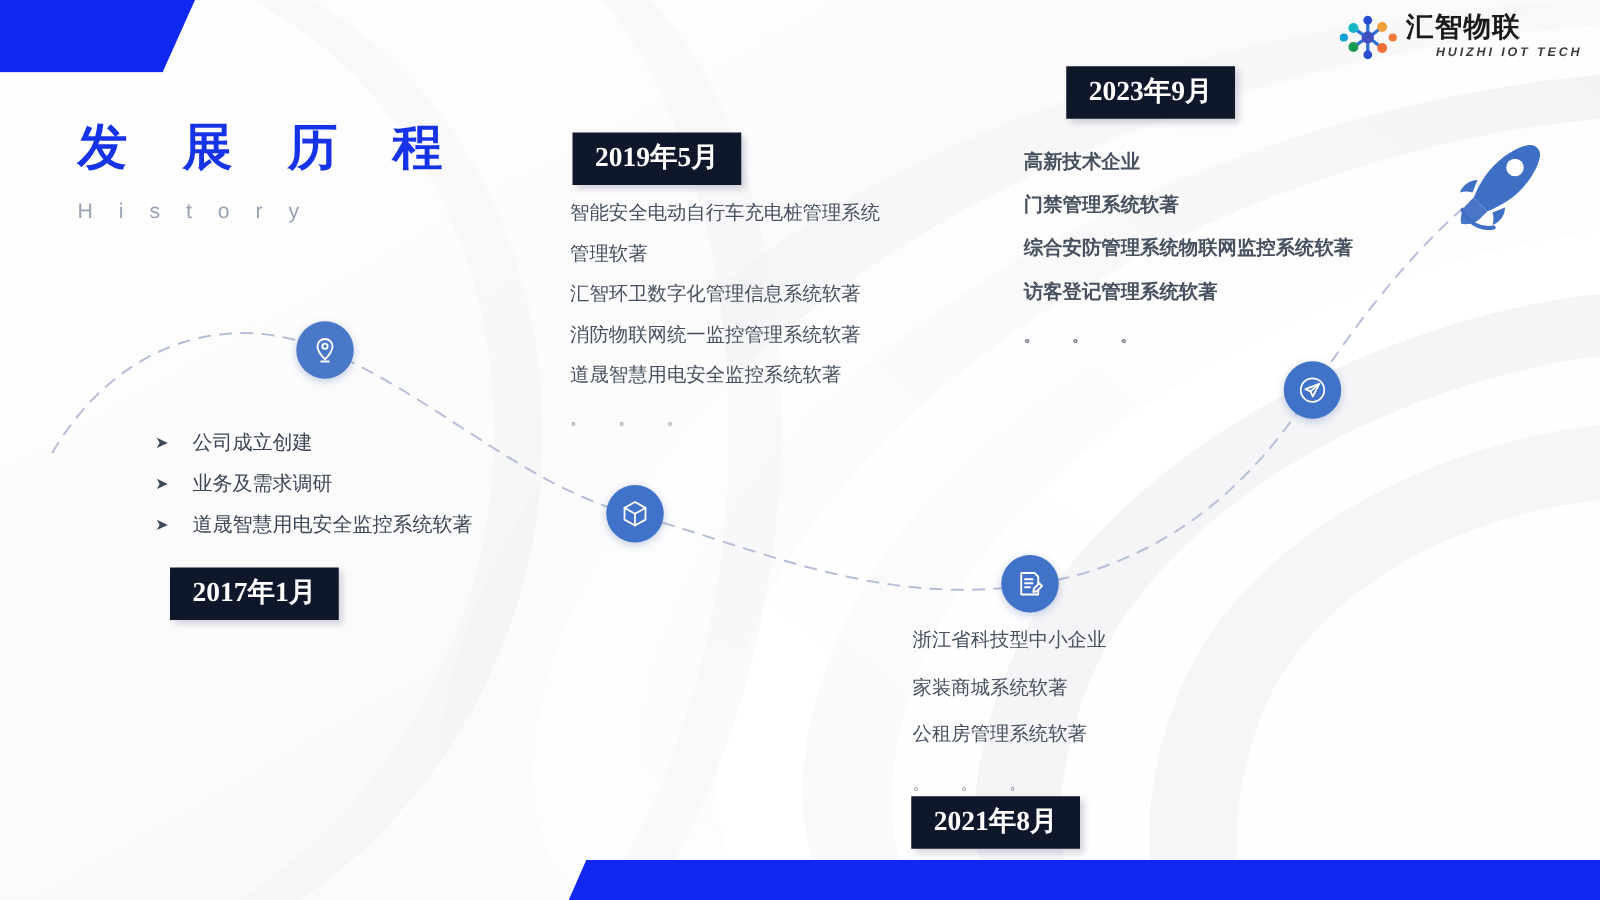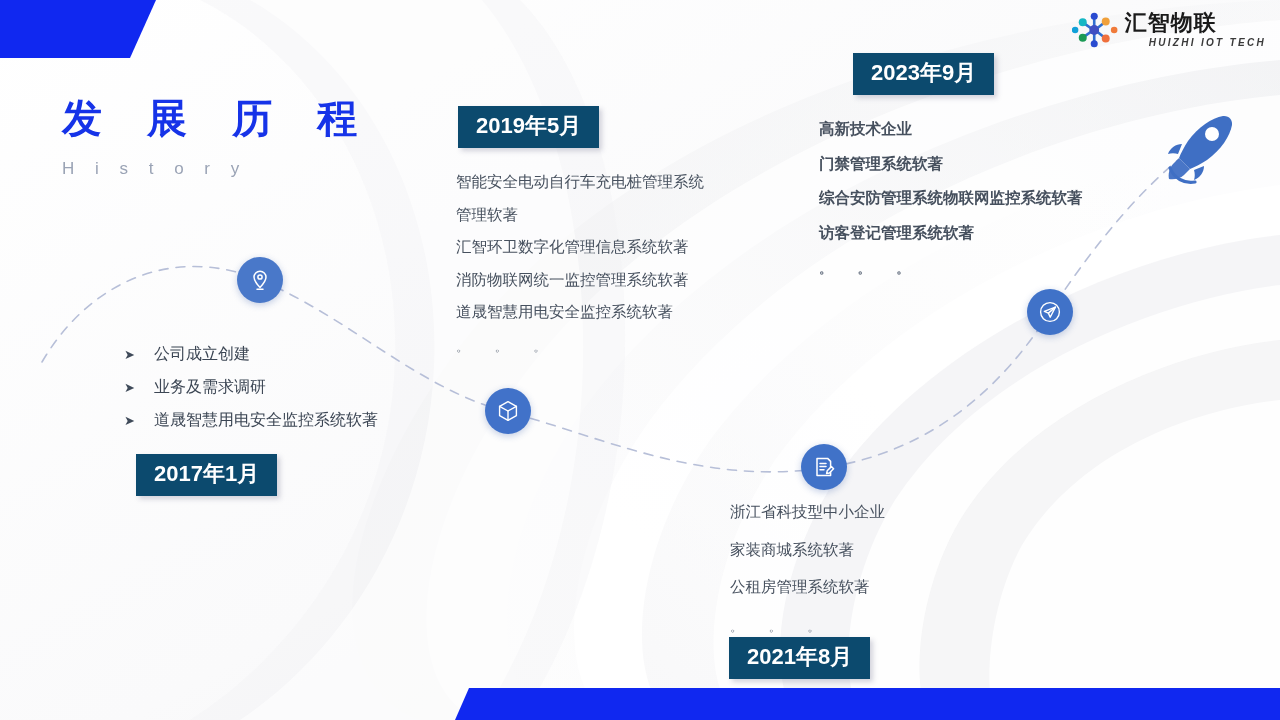--- a/index.html
+++ b/index.html
@@ -28,21 +28,21 @@
     position:absolute; left:455px; top:688px; width:825px; height:32px;
     background:#1028f0;
     clip-path:polygon(14px 0, 825px 0, 825px 32px, 0 32px);
   }
 
   
   .title-block { position:absolute; left:62px; top:95px; }
   .title-main {
     font-size:40px; font-weight:bold; color:#1633e8;
     letter-spacing:17px; line-height:1.15;
-    font-family:Liberation Sans, sans-serif;
+    font-family:Liberation Serif, serif;
   }
   .title-sub {
     margin-top:18px;
     font-size:17px; color:#9aa3b5; letter-spacing:8px; font-weight:400;
   }
 
   
   .logo { position:absolute; right:14px; top:12px; display:flex; align-items:center; gap:7px; }
   .logo-mark { width:46px; height:36px; }
   .logo-text { display:flex; flex-direction:column; line-height:1;justify-content:center; }
@@ -67,27 +67,27 @@
   }
   .node svg { display:block; }
   .node.n1 { left:237px; top:257px; background:#4978c9; }
   .node.n2 { left:485px; top:388px; background:#4172c9; }
   .node.n3 { left:801px; top:444px; background:#4072c8; }
   .node.n4 { left:1027px; top:289px; background:#4072c8; }
 
   
   .badge {
     position:absolute;
-    background:#0c4a6e;
+    background:#0f172a;
     color:#ffffff;
     font-size:22px; font-weight:bold;
     padding:5px 18px 7px 18px;
     box-shadow:3px 3px 5px rgba(120,120,150,.32);
     white-space:nowrap;
-    font-family:Liberation Sans, sans-serif;
+    font-family:Liberation Serif, serif;
   }
   .badge.b2017 { left:136px; top:454px; }
   .badge.b2019 { left:458px; top:106px; }
   .badge.b2021 { left:729px; top:637px; }
   .badge.b2023 { left:853px; top:53px; }
 
   
   .txtblock { position:absolute; color:#45505f; }
   .txtline {
     font-size:15.5px; line-height:1; color:#46505e;
@@ -105,21 +105,21 @@
     color:#3f4a59; font-size:13px; margin-right:18px; width:12px;
     font-family:"DejaVu Sans",sans-serif;
   }
   .li-text {
     font-size:16px; color:#3c4654; white-space:nowrap;
     font-family:"DejaVu Sans","Liberation Sans",sans-serif;
     text-align:center;
   }
 
   
-  .blk2019 { position:absolute; left:456px; top:175px; }
+  .blk2019 { position:absolute; left:456px; top:163px; }
   .blk2019 .txtline { margin-bottom:17px; }
 
   
   .blk2023 { position:absolute; left:819px; top:122px;font-weight:bold; }
   .blk2023 .txtline { margin-bottom:19px; }
 
   
   .blk2021 { position:absolute; left:730px; top:505px; }
   .blk2021 .txtline { margin-bottom:22px; }
 

